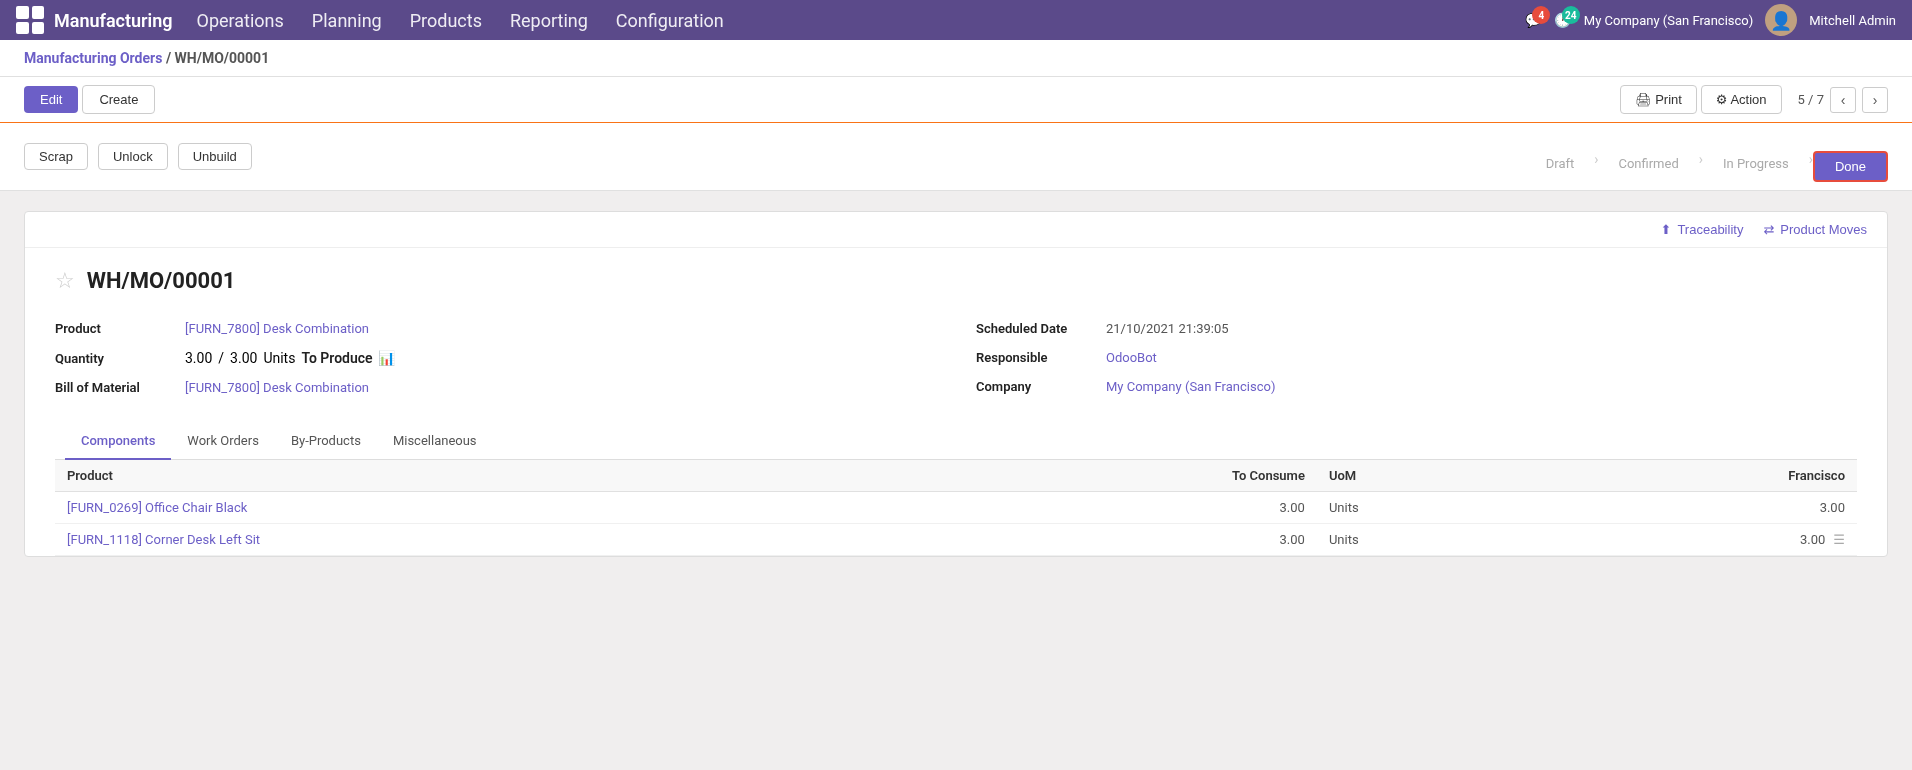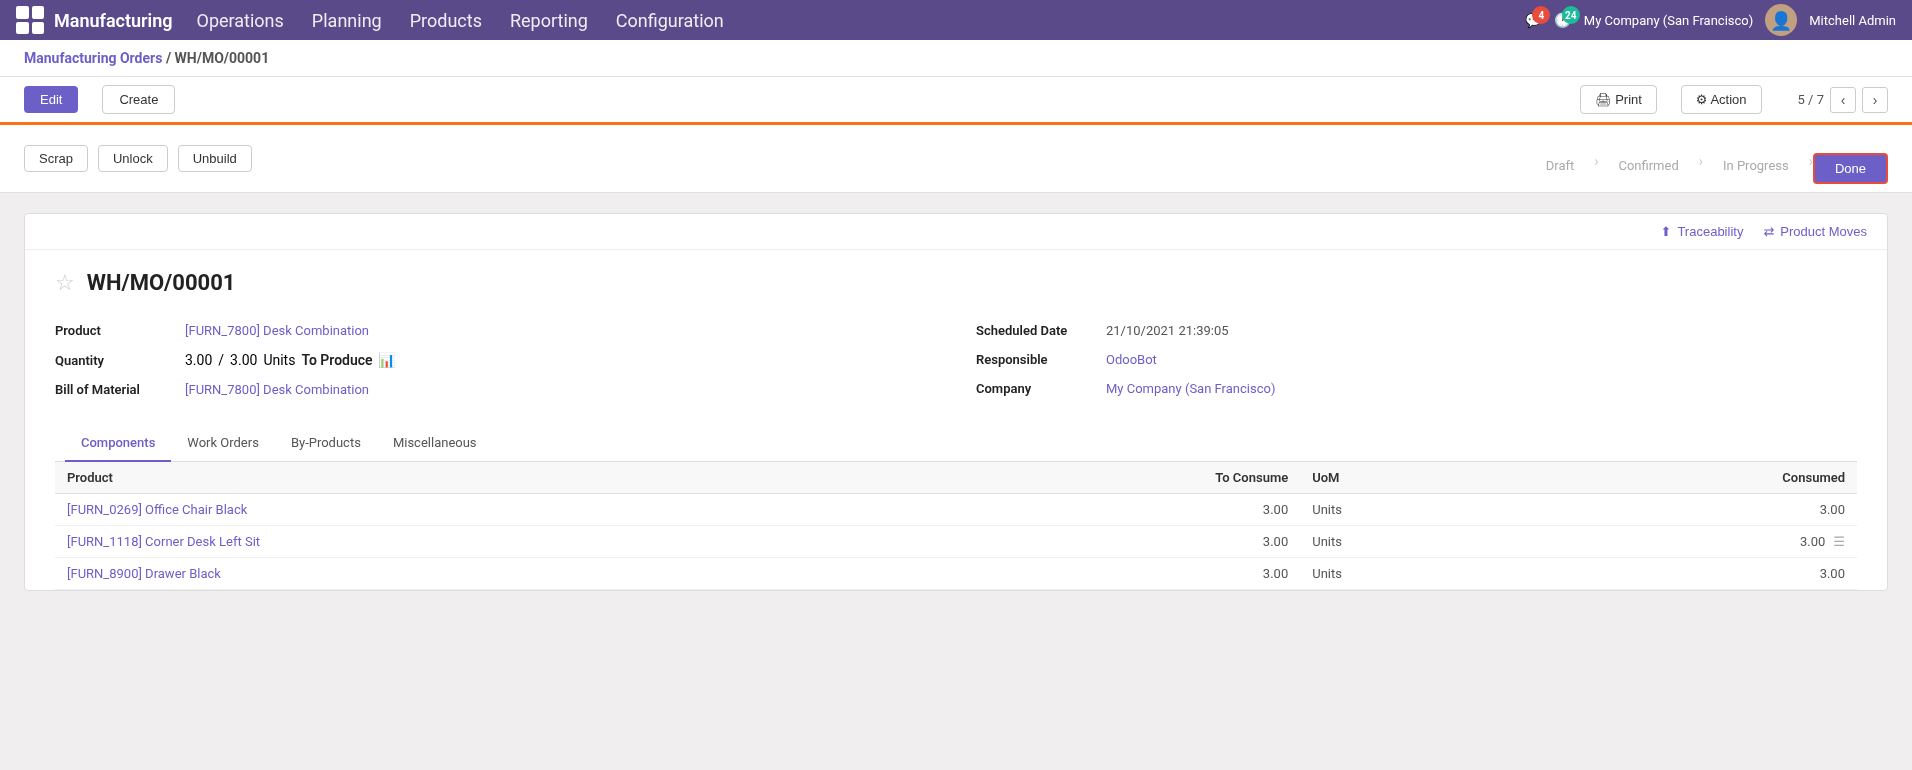--- a/index.html
+++ b/index.html
@@ -40,22 +40,22 @@
     }
     .breadcrumb-bar a { color: #6c5fc7; text-decoration: none; }
     .breadcrumb-bar span { color: #555; }
 
     
     .action-bar {
       background: white;
       padding: 8px 24px;
       display: flex;
       align-items: center;
-      gap: 24px;
-      border-bottom: 3px solid #f97316;
+      gap: 4px;
+      border-bottom: 1px solid #f97316;
     }
     .btn-edit { background: #6c5fc7; color: white; border: none; padding: 6px 16px; border-radius: 4px; cursor: pointer; font-size: 13px; font-weight: 500; }
     .btn-create { background: white; color: #333; border: 1px solid #ccc; padding: 6px 16px; border-radius: 4px; cursor: pointer; font-size: 13px; }
     .btn-print { background: white; color: #333; border: 1px solid #ccc; padding: 6px 14px; border-radius: 4px; cursor: pointer; font-size: 13px; margin-left: auto; }
     .btn-action { background: white; color: #333; border: 1px solid #ccc; padding: 6px 14px; border-radius: 4px; cursor: pointer; font-size: 13px; }
     .pager { display: flex; align-items: center; gap: 6px; color: #555; font-size: 13px; margin-left: 12px; }
     .pager-btn { background: none; border: 1px solid #ccc; border-radius: 3px; width: 26px; height: 26px; cursor: pointer; display: flex; align-items: center; justify-content: center; font-size: 14px; color: #555; }
 
     
     .status-bar {
@@ -291,21 +291,21 @@
         <div class="tab">Miscellaneous</div>
       </div>
 
       <div style="padding: 0;">
         <table class="data-table">
           <thead>
             <tr>
               <th>Product</th>
               <th class="right">To Consume</th>
               <th>UoM</th>
-              <th class="right">Consumed</th>
+              <th class="right">Francisco</th>
             </tr>
           </thead>
           <tbody id="table-body">
 
           <tr>
     <td><a>[FURN_0269] Office Chair Black</a></td>
     <td class="right">3.00</td>
     <td>Units</td>
     <td class="right">
       <div class="table-actions" style="justify-content:flex-end;">
@@ -318,29 +318,18 @@
     <td><a>[FURN_1118] Corner Desk Left Sit</a></td>
     <td class="right">3.00</td>
     <td>Units</td>
     <td class="right">
       <div class="table-actions" style="justify-content:flex-end;">
         <span>3.00</span>
         <span class="list-icon">☰</span>
       </div>
     </td>
   </tr>
-              <tr>
-    <td><a>[FURN_8900] Drawer Black</a></td>
-    <td class="right">3.00</td>
-    <td>Units</td>
-    <td class="right">
-      <div class="table-actions" style="justify-content:flex-end;">
-        <span>3.00</span>
-
-      </div>
-    </td>
-  </tr>
             </tbody>
         </table>
       </div>
     </div>
   </div>
 </div>
 
 </body></html>

